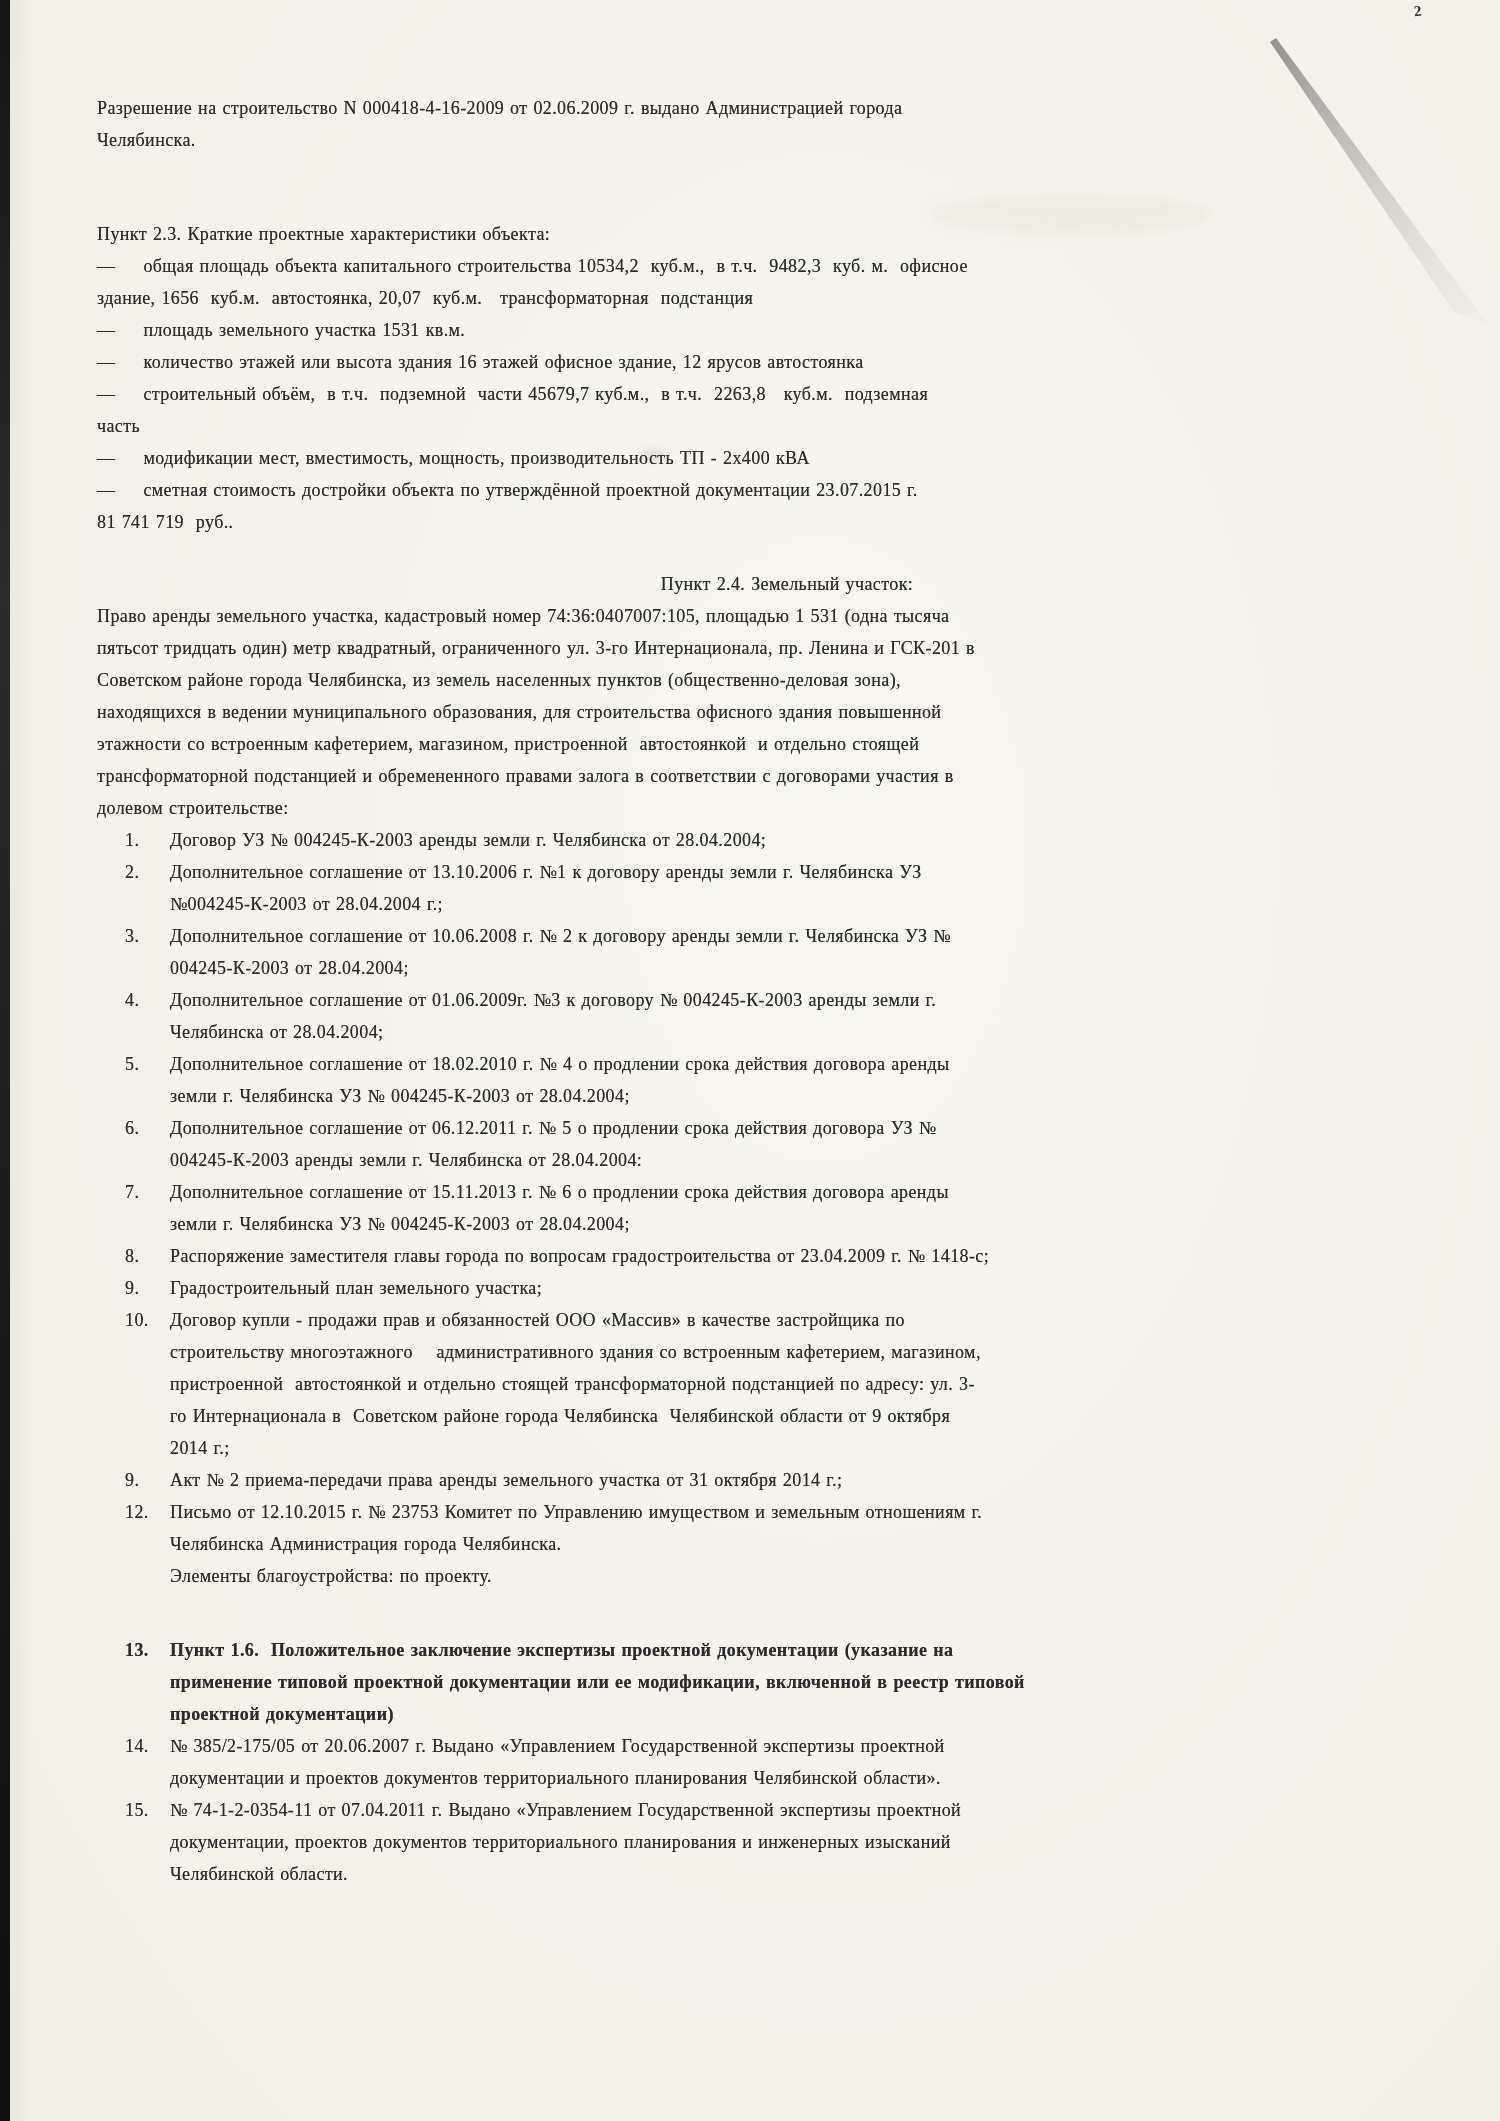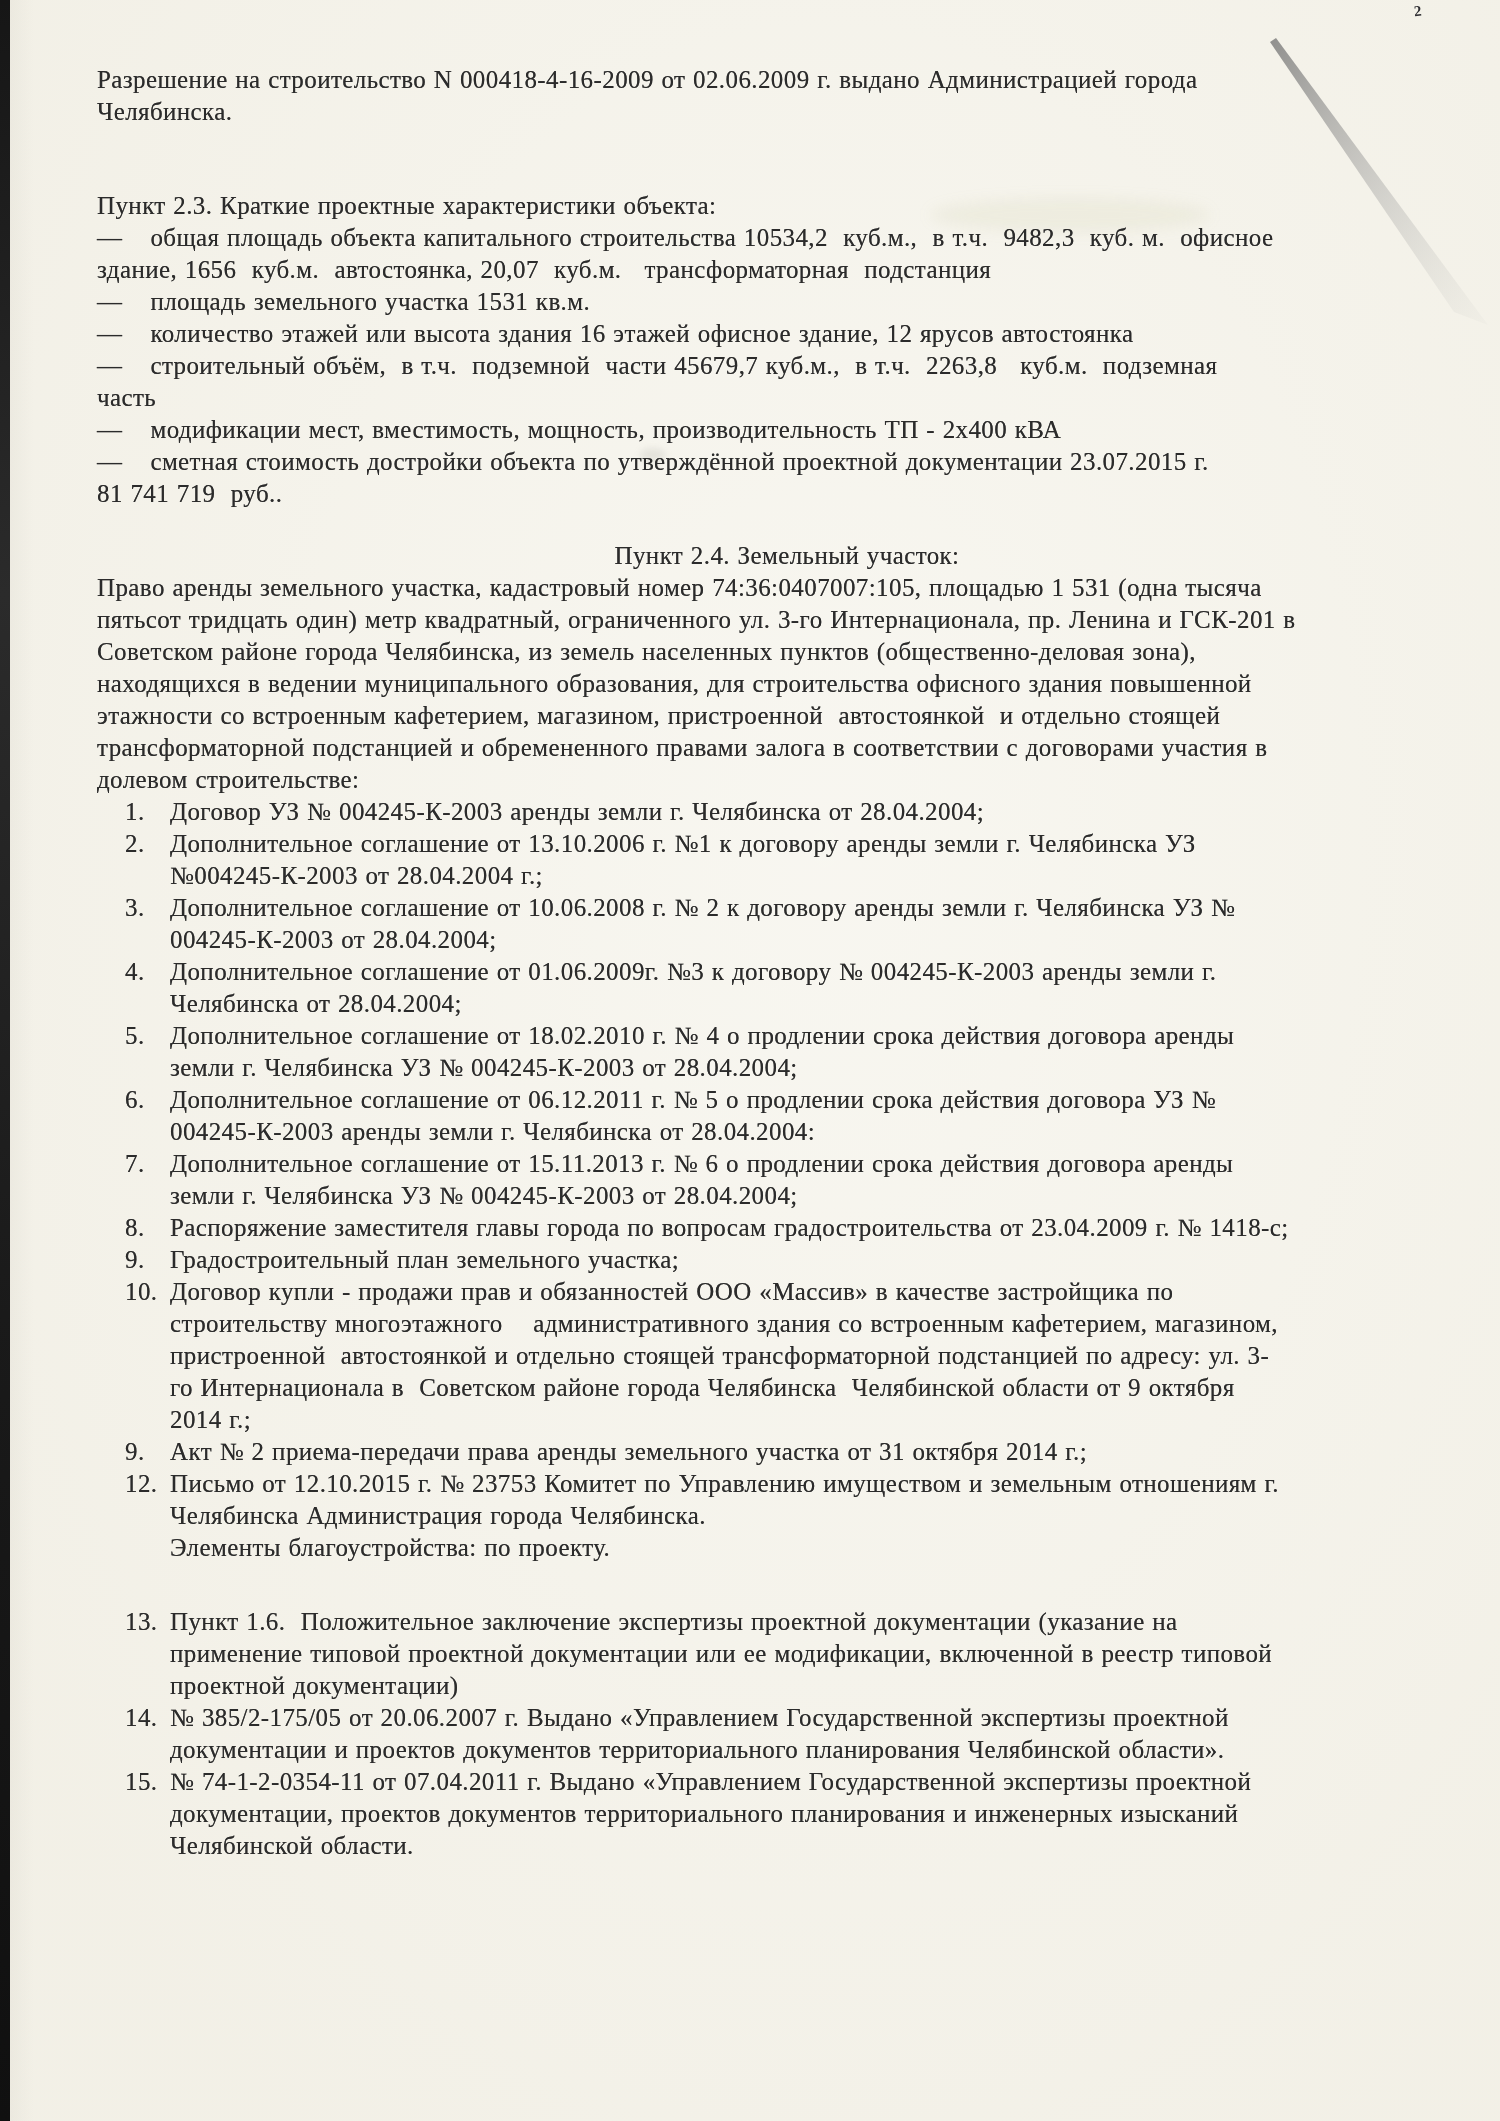--- a/index.html
+++ b/index.html
@@ -30,39 +30,39 @@
   .smudge-a {
     position: absolute; left: 930px; top: 198px; width: 280px; height: 34px;
     background: rgba(175,178,120,0.10); filter: blur(7px); border-radius: 50%;
   }
   .smudge-b {
     position: absolute; left: 640px; top: 448px; width: 26px; height: 14px;
     background: rgba(140,140,135,0.16); filter: blur(3px); border-radius: 50%;
   }
   .content {
     position: absolute; left: 97px; top: 0; width: 1380px;
-    padding-top: 64px;
+    padding-top: 92px;
     color: #2b2b2b;
-    font-size: 25px;
+    font-size: 18px;
     line-height: 32px;
     letter-spacing: 0.4px;
     word-spacing: 1px;
     text-shadow: 0 0 0.6px rgba(35,35,35,0.65);
   }
   p { margin: 0; }
   .pre { white-space: pre-wrap; }
   .heading23 { margin-top: 62px; }
   .heading24 { margin-top: 30px; text-align: center; }
   .dash-item .dash { margin-right: 28px; }
   .dash-item .dash-text { white-space: pre-wrap; }
   .list { margin-left: 28px; }
   .li { display: flex; align-items: flex-start; }
   .li .num { flex: 0 0 45px; }
   .li .li-text { flex: 1; white-space: pre-wrap; }
-  .li.gap-top { margin-top: 42px; }
+  .li.gap-top { margin-top: 42px; font-weight: bold; }
 </style>
 </head>
 <body>
 
 <div class="page">
   <div class="scan-strip"></div>
   <div class="smudge-a"></div>
   <div class="smudge-b"></div>
 
   <svg class="fold-svg" width="242" height="345">

